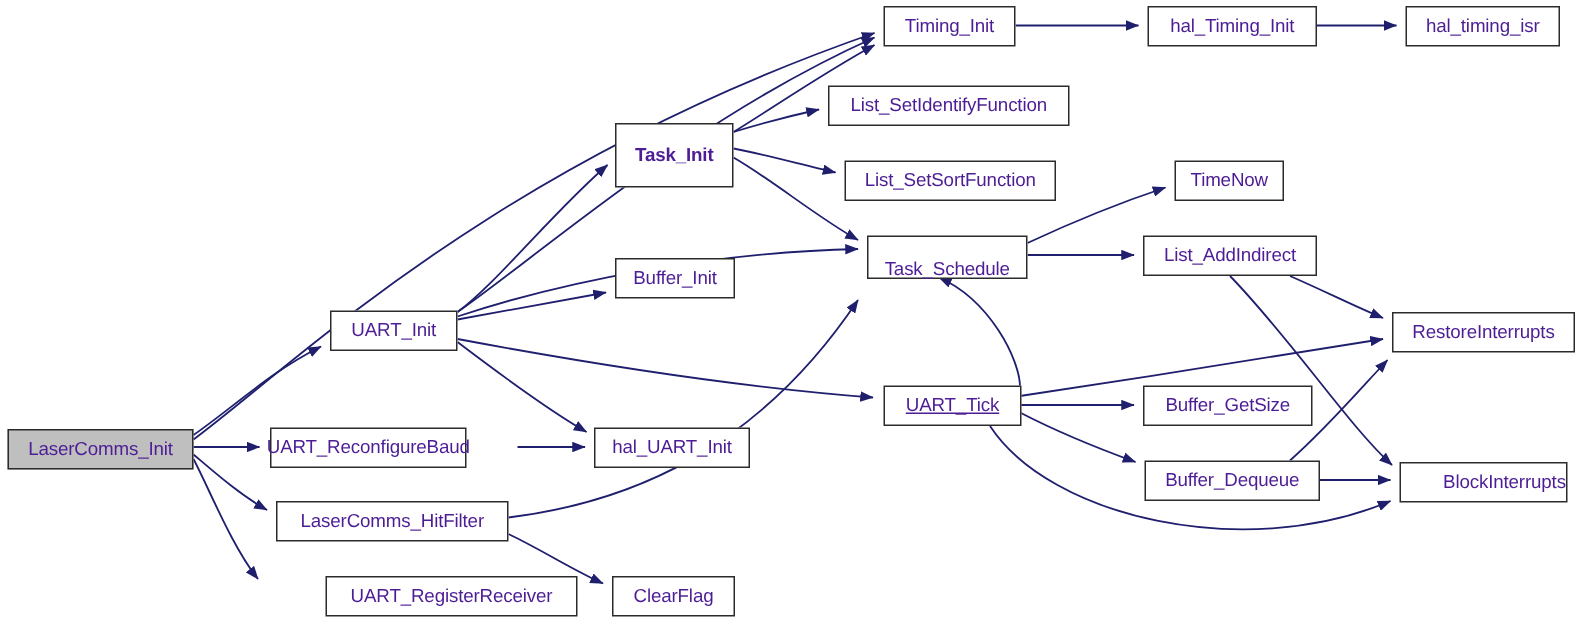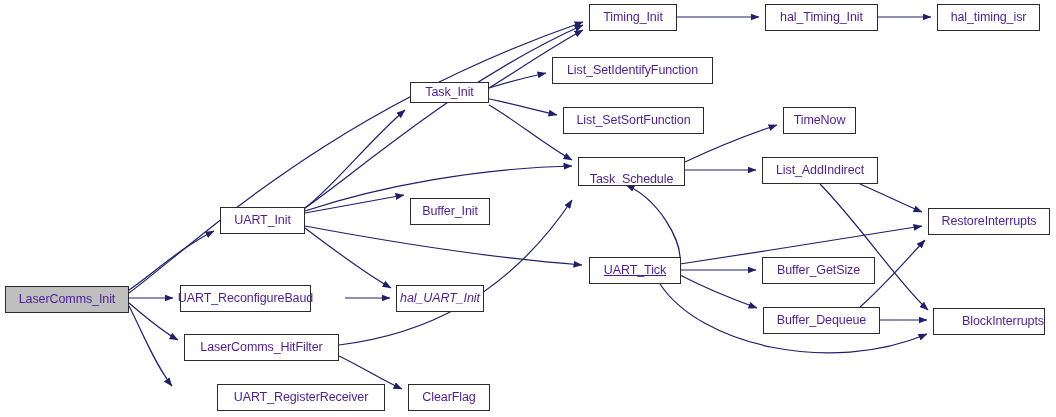--- a/index.html
+++ b/index.html
@@ -99,27 +99,27 @@
       </div>
       <div class="gnode" style="left: 180px; top: 285px; width: 131px; height: 27px;">
         <span class="nlabel">UART_ReconfigureBaud</span>
       </div>
       <div class="gnode" style="left: 184px; top: 334px; width: 155px; height: 27px;">
         <span class="nlabel">LaserComms_HitFilter</span>
       </div>
       <div class="gnode" style="left: 177px; top: 384px; width: 168px; height: 27px; margin-left: 40px;">
         <span class="nlabel">UART_RegisterReceiver</span>
       </div>
-      <div class="gnode" style="left: 410px; top: 82px; width: 79px; height: 21px;">
+      <div class="gnode" style="left: 410px; top: 82px; width: 79px; height: 43px; font-weight: bold;">
         <span class="nlabel">Task_Init</span>
       </div>
-      <div class="gnode" style="left: 410px; top: 198px; width: 80px; height: 27px;">
+      <div class="gnode" style="left: 410px; top: 172px; width: 80px; height: 27px;">
         <span class="nlabel">Buffer_Init</span>
       </div>
-      <div class="gnode" style="left: 396px; top: 285px; width: 88px; height: 27px; font-style: italic;">
+      <div class="gnode" style="left: 396px; top: 285px; width: 104px; height: 27px;">
         <span class="nlabel">hal_UART_Init</span>
       </div>
       <div class="gnode" style="left: 408px; top: 384px; width: 82px; height: 27px;">
         <span class="nlabel">ClearFlag</span>
       </div>
       <div class="gnode" style="left: 589px; top: 4px; width: 88px; height: 27px;">
         <span class="nlabel">Timing_Init</span>
       </div>
       <div class="gnode" style="left: 552px; top: 57px; width: 161px; height: 27px;">
         <span class="nlabel">List_SetIdentifyFunction</span>

